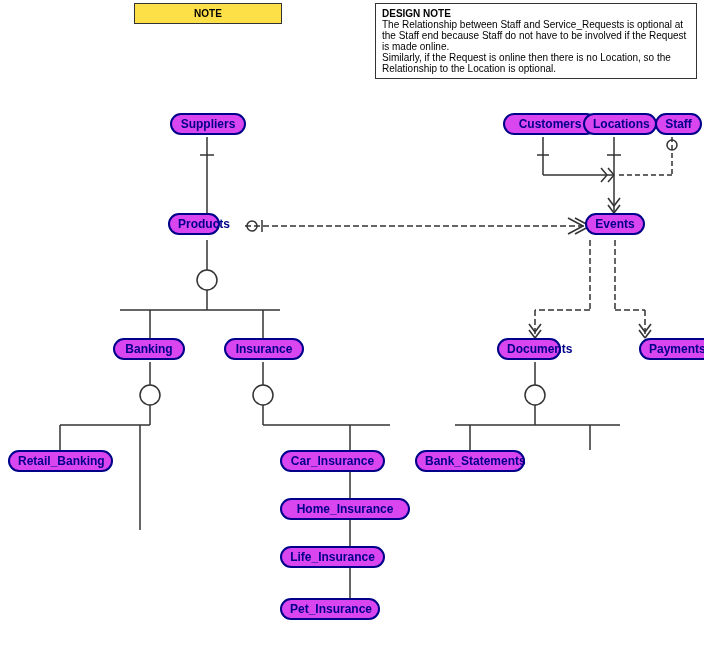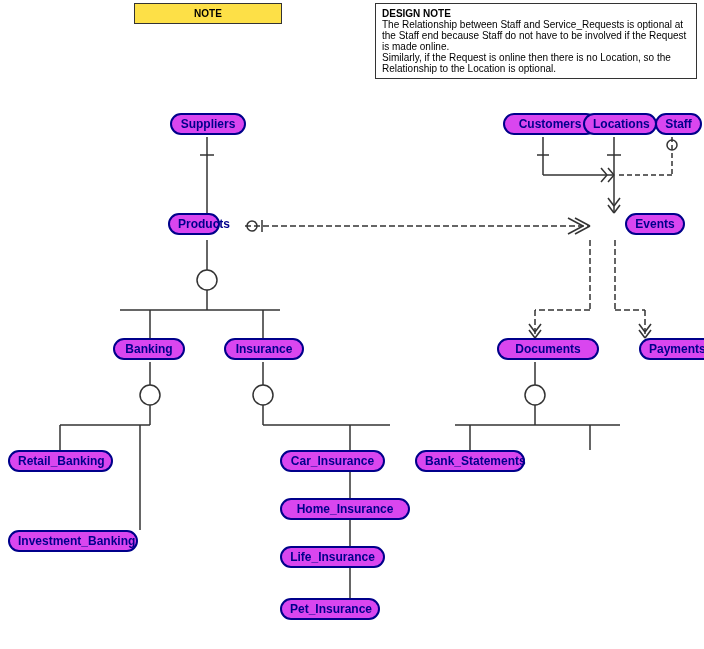--- a/index.html
+++ b/index.html
@@ -194,23 +194,20 @@
   </div>
 
   <div class="entity-box" style="left:224px; top:338px; width:80px;">
     <span>Insurance</span>
   </div>
 
   <div class="entity-box" style="left:8px; top:450px; width:105px;">
     <span>Retail_Banking</span>
   </div>
 
-  <div class="entity-box" style="left:8px; top:530px; width:130px;">
-    <span>Investment_Banking</span>
-  </div>
 
   <div class="entity-box" style="left:280px; top:450px; width:105px;">
     <span>Car_Insurance</span>
   </div>
 
   <div class="entity-box" style="left:280px; top:498px; width:130px;">
     <span>Home_Insurance</span>
   </div>
 
   <div class="entity-box" style="left:280px; top:546px; width:105px;">
@@ -226,25 +223,25 @@
   </div>
 
   <div class="entity-box" style="left:583px; top:113px; width:74px;">
     <span>Locations</span>
   </div>
 
   <div class="entity-box" style="left:655px; top:113px; width:47px;">
     <span>Staff</span>
   </div>
 
-  <div class="entity-box" style="left:585px; top:213px; width:60px;margin-left:40px;">
+  <div class="entity-box" style="left:585px; top:213px; width:60px;">
     <span>Events</span>
   </div>
 
-  <div class="entity-box" style="left:497px; top:338px; width:102px;">
+  <div class="entity-box" style="left:497px; top:338px; width:64px;">
     <span>Documents</span>
   </div>
 
   <div class="entity-box" style="left:639px; top:338px; width:75px;">
     <span>Payments</span>
   </div>
 
   <div class="entity-box" style="left:415px; top:450px; width:110px;">
     <span>Bank_Statements</span>
   </div>

